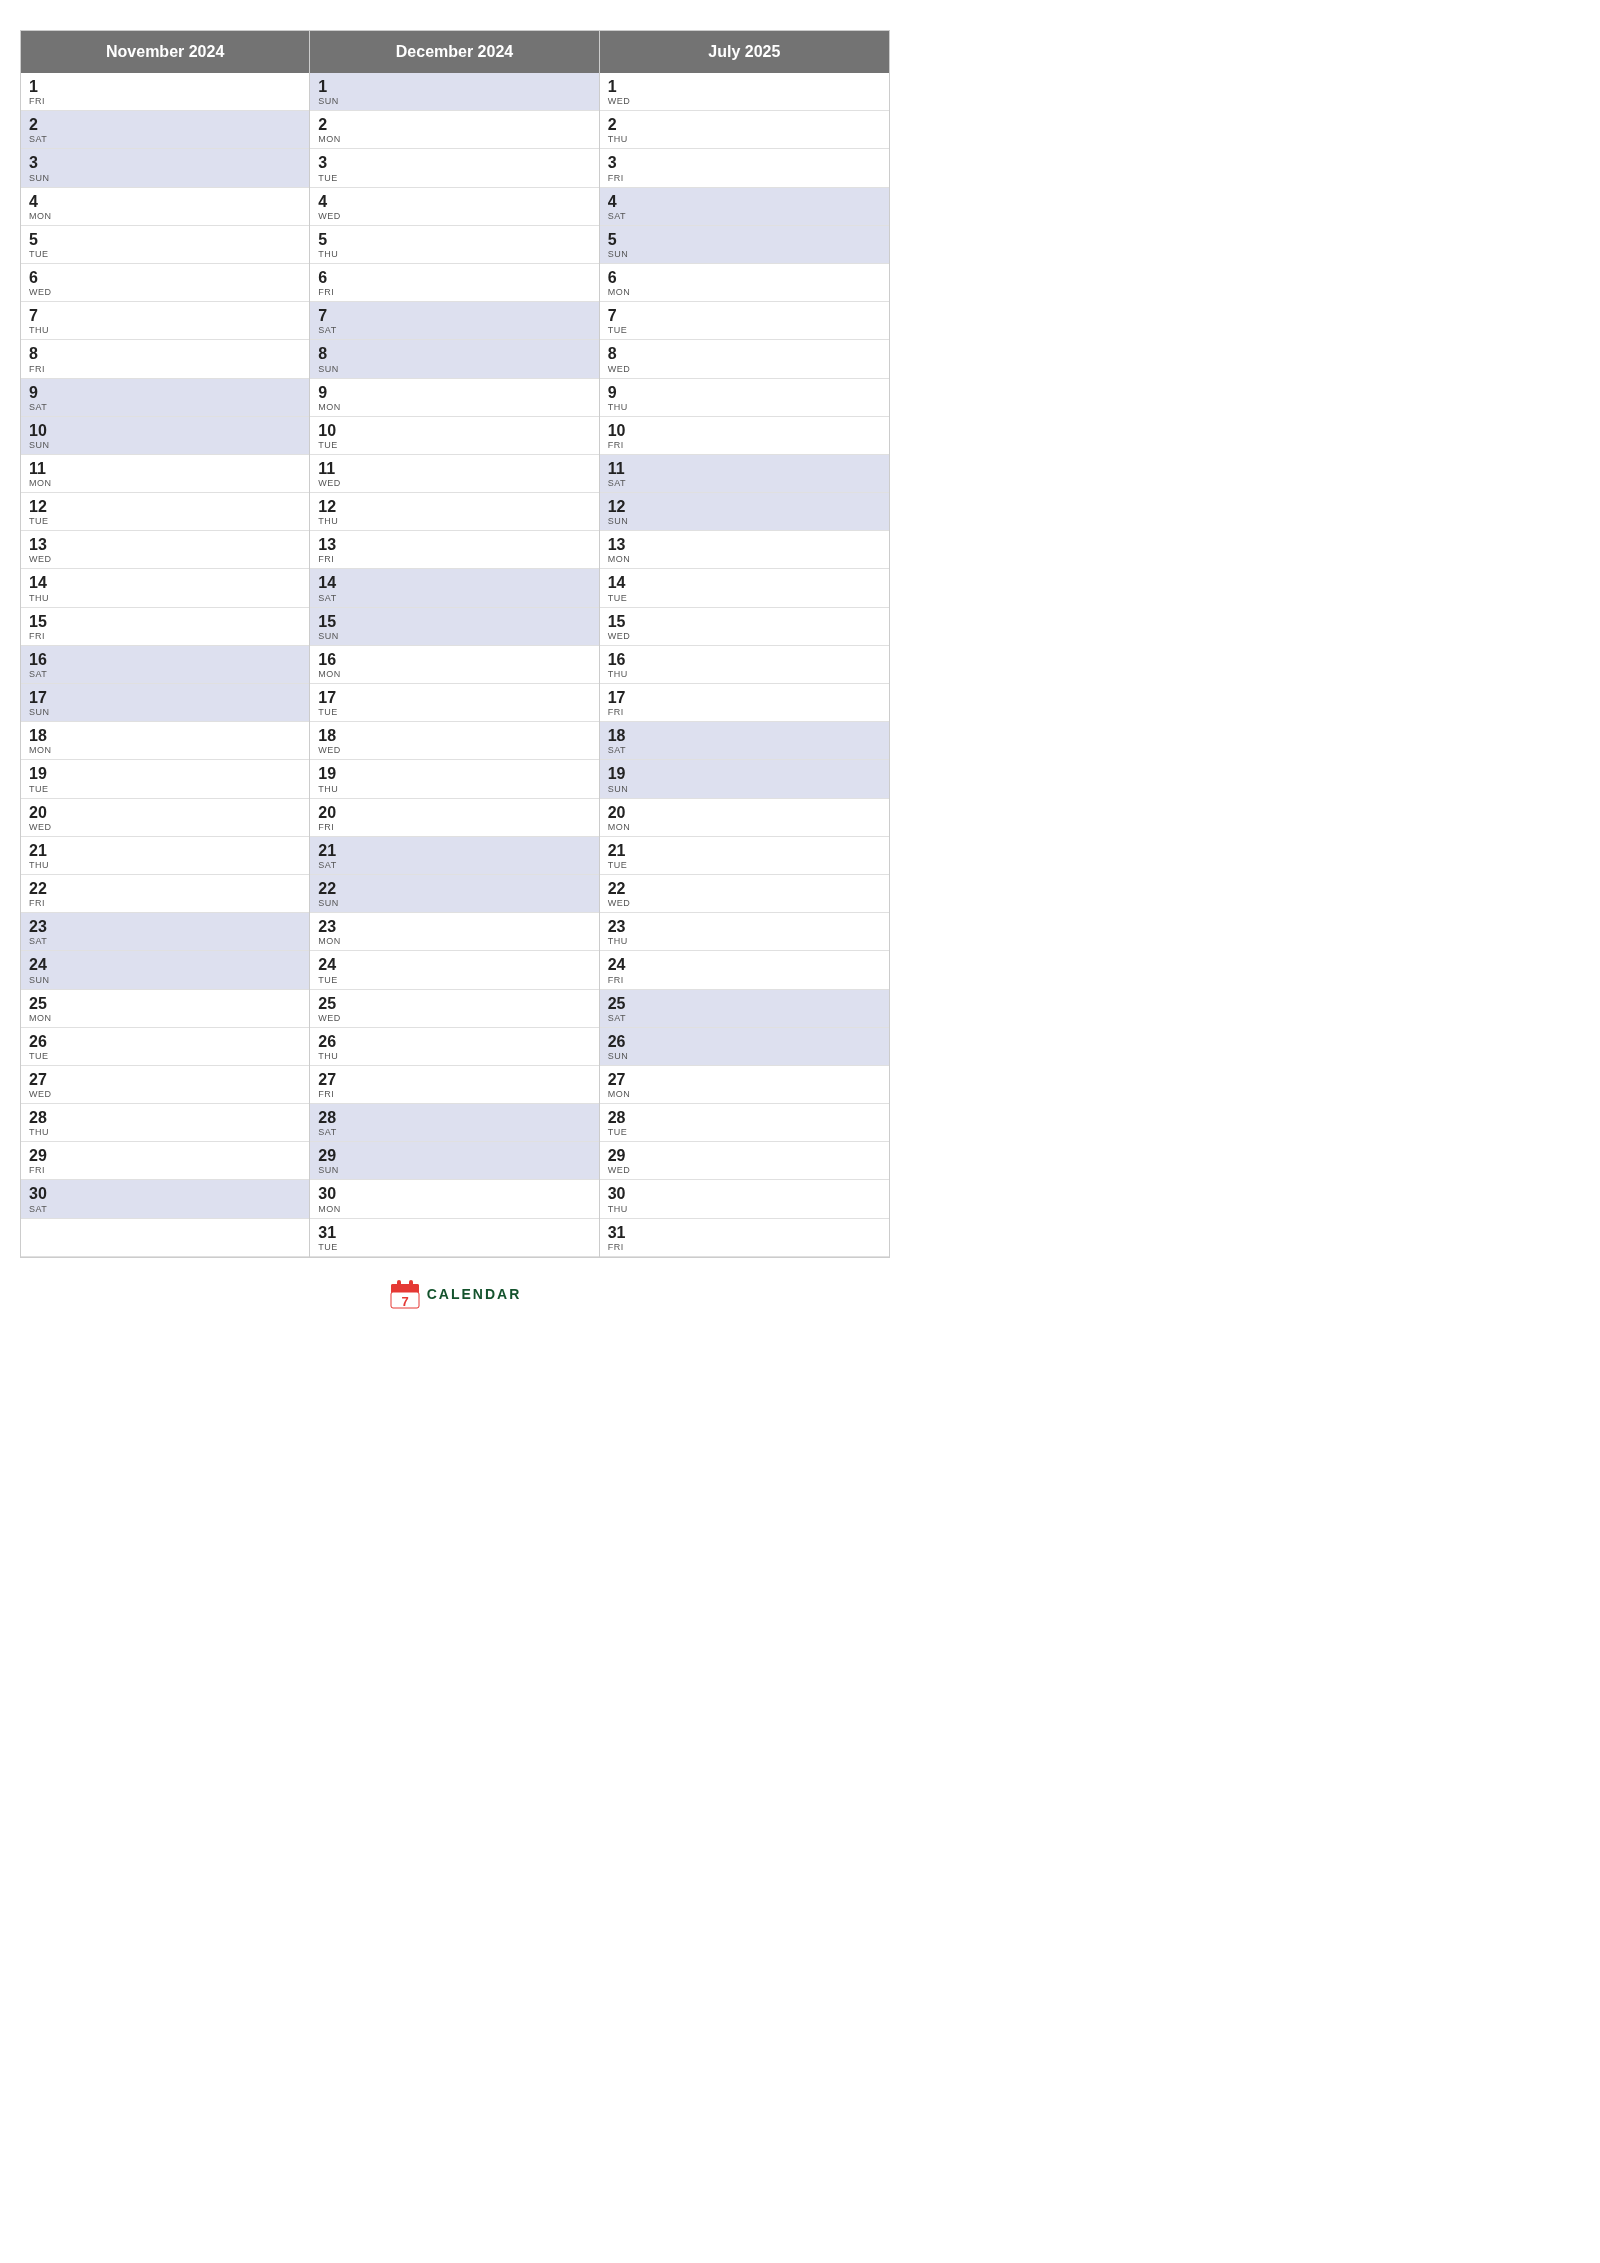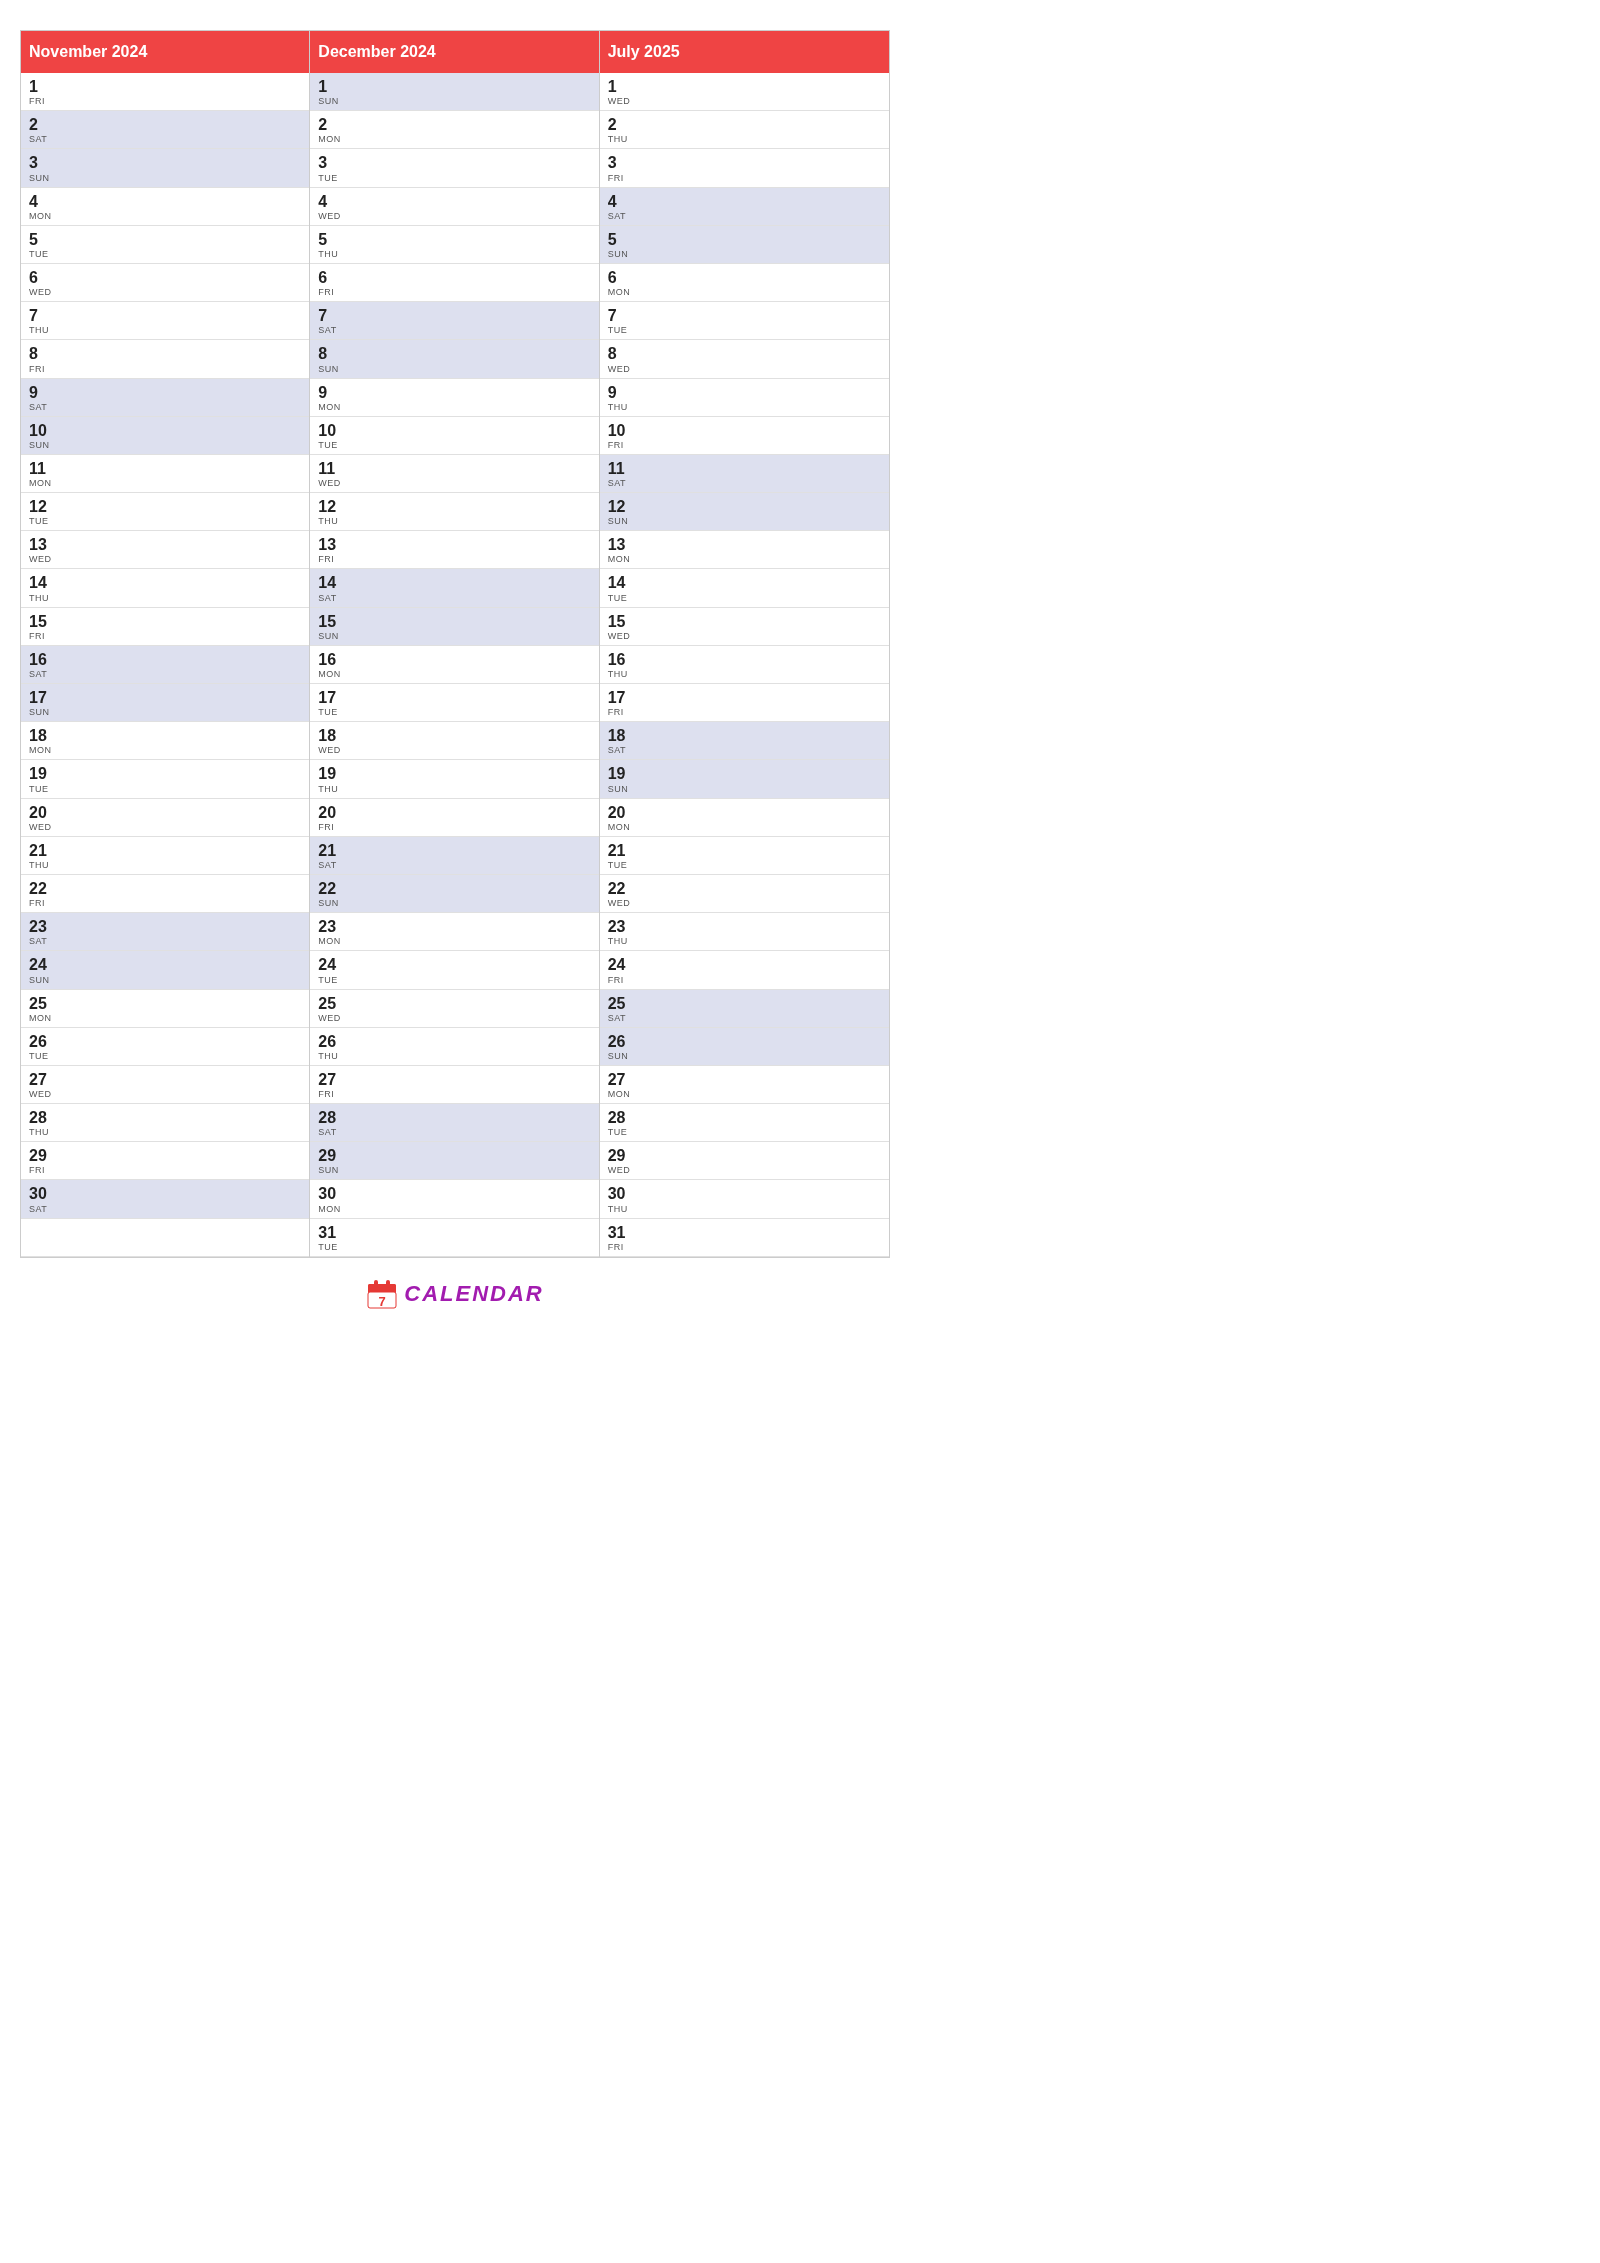--- a/index.html
+++ b/index.html
@@ -18,22 +18,23 @@
       grid-template-columns: 1fr 1fr 1fr;
       border: 1px solid #ccc;
     }
     .month-column {
       border-right: 1px solid #ccc;
     }
     .month-column:last-child {
       border-right: none;
     }
     .month-header {
-      background: #ef4444;
+      background: #737373;
       color: #ffffff;
+      text-align: center;
       padding: 12px 8px;
       font-size: 16px;
       font-weight: bold;
     }
     .day-row {
       display: flex;
       flex-direction: column;
       padding: 4px 8px 4px 8px;
       border-bottom: 1px solid #e0e0e0;
       min-height: 38px;
@@ -60,25 +61,24 @@
       align-items: center;
       padding: 20px 0 10px 0;
       gap: 8px;
     }
     .footer-logo {
       display: flex;
       align-items: center;
       gap: 6px;
     }
     .footer-text {
-      font-size: 22px;
+      font-size: 14px;
       font-weight: bold;
-      color: #a21caf;
+      color: #14532d;
       letter-spacing: 2px;
-      font-style: italic;
     }
   </style>
 </head>
 <body>
 
 <div class="calendar-container">
   <div class="months-grid">
   <div class="month-column">
         <div class="month-header">November 2024</div>
         <div class="day-row">

